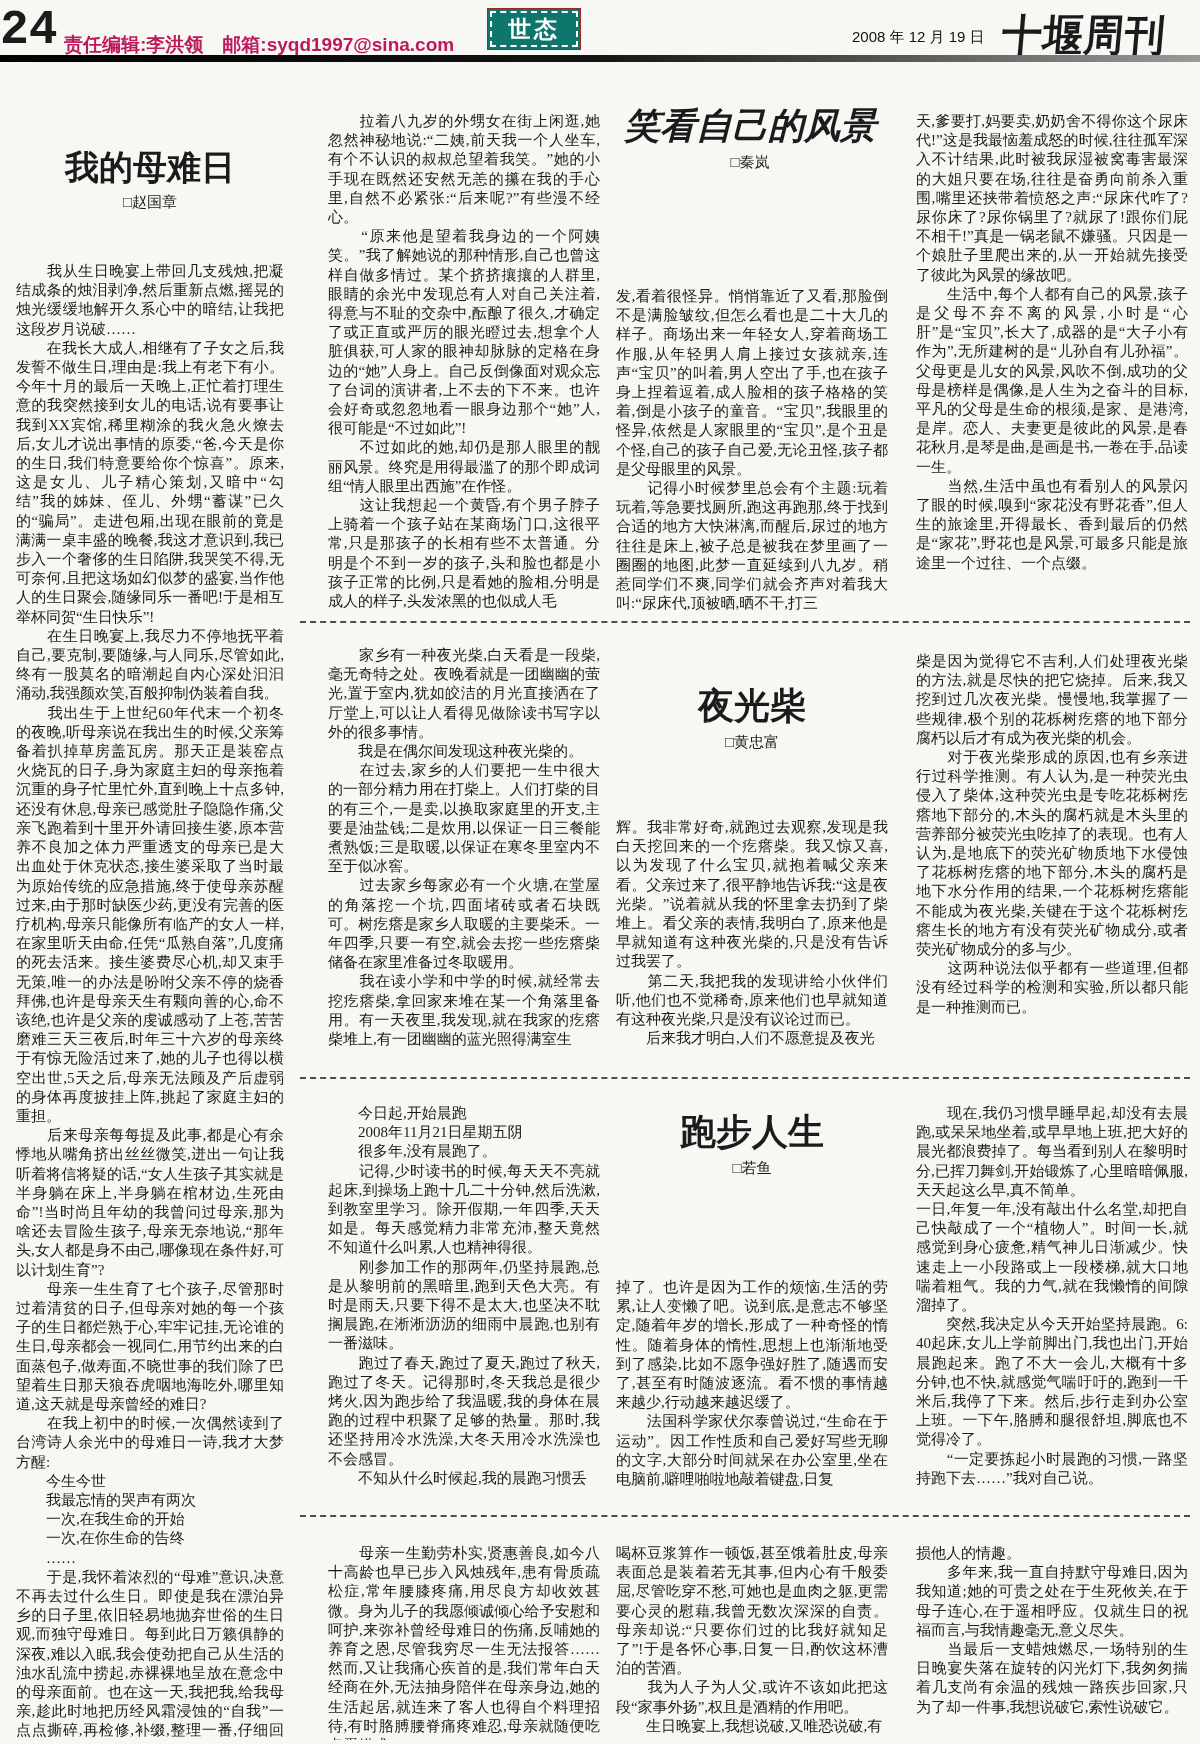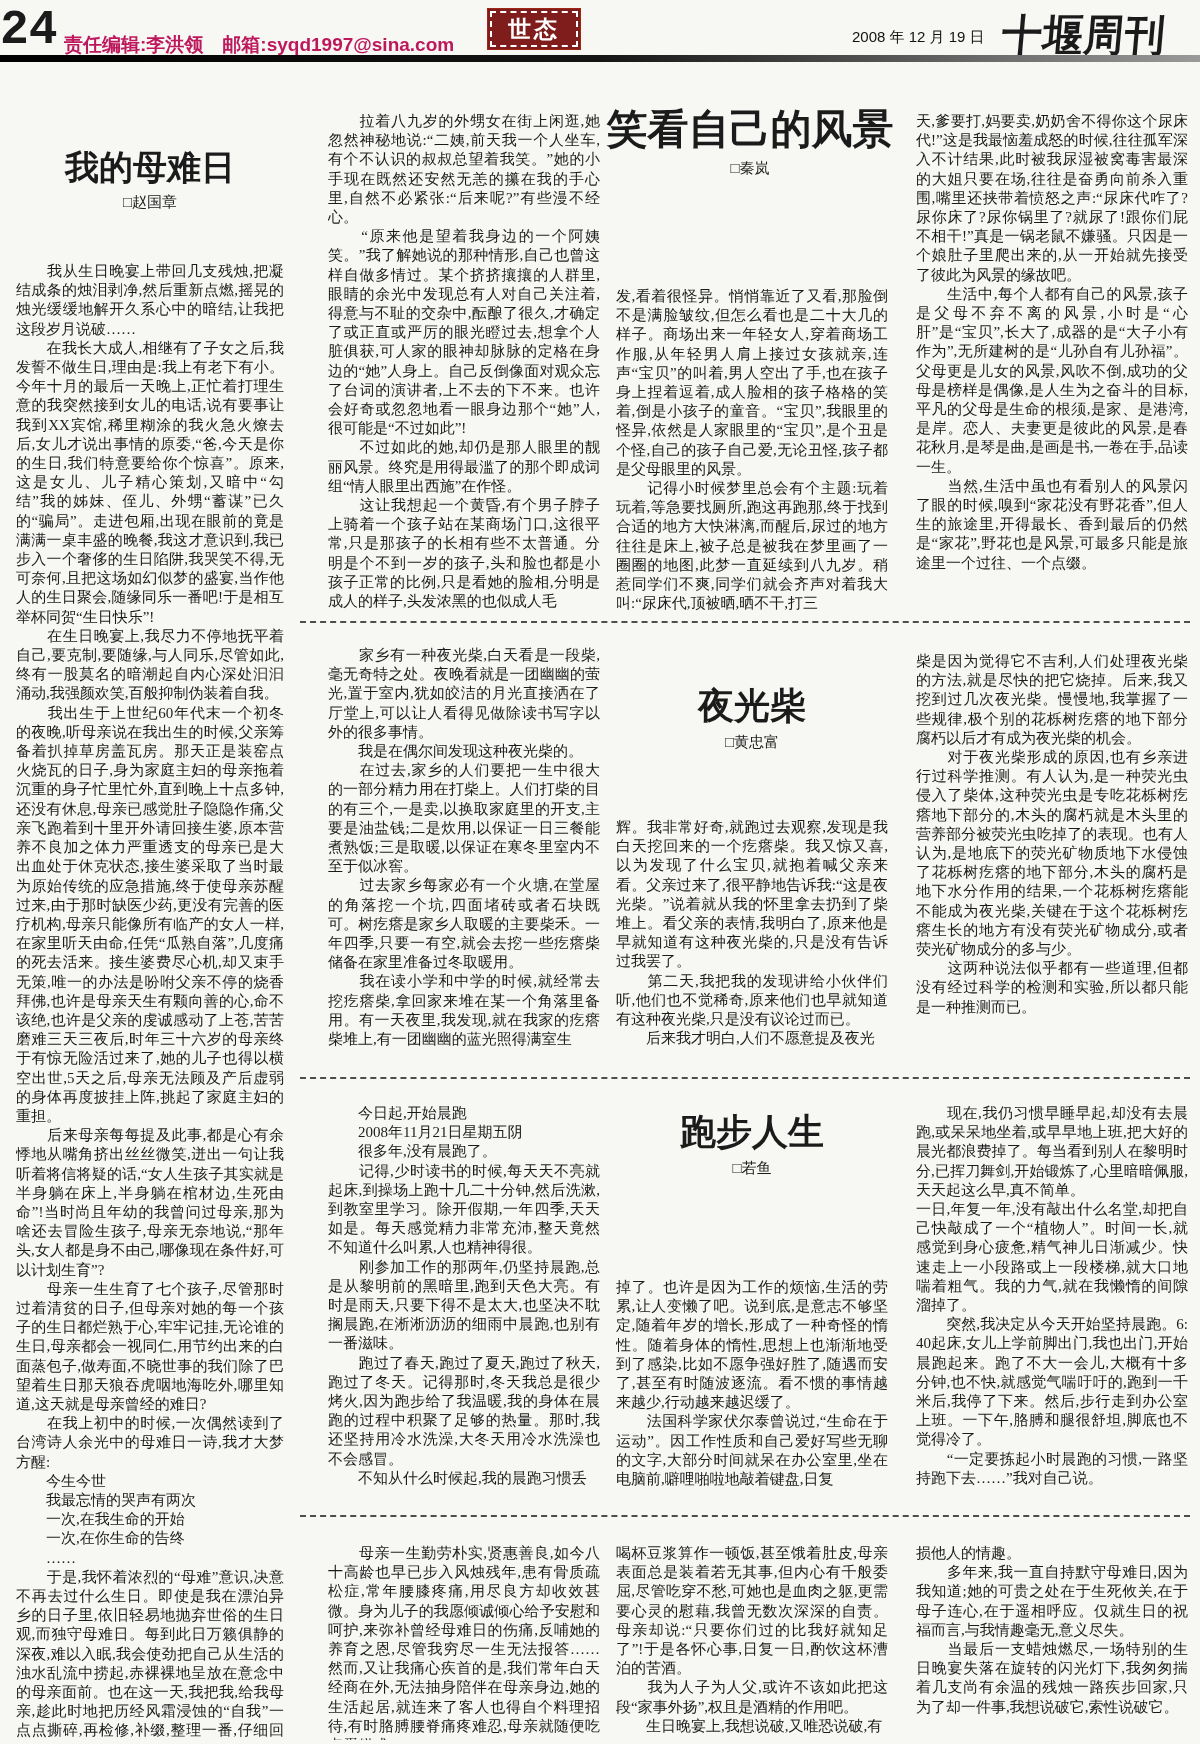--- a/index.html
+++ b/index.html
@@ -3,21 +3,21 @@
 <meta charset="utf-8">
 <style>
   html,body{margin:0;padding:0;}
   body{width:1200px;height:1744px;position:relative;background:#f7f7f4;overflow:hidden;
        font-family:"Liberation Serif",serif;color:#1b1b1b;}
   .abs{position:absolute;}
   
   .pagenum{font-family:"Liberation Sans",sans-serif;font-weight:900;font-size:48px;line-height:1;}
   .editorline{font-family:"Liberation Sans",sans-serif;font-size:19px;font-weight:bold;color:#be185d;}
   .editorline .email{font-weight:bold;border-bottom:1.5px solid #111;padding-bottom:1px;}
-  .tagbox{background:#7f1d1d;border:1px solid #a02417;width:94px;height:42px;
+  .tagbox{background:#0f766e;border:1px solid #a02417;width:94px;height:42px;
           display:flex;align-items:center;justify-content:center;box-sizing:border-box;}
   .tagbox .inner{border:2px dashed #ffffff;width:84px;height:32px;display:flex;align-items:center;
           justify-content:center;color:#fff;font-weight:bold;font-size:23px;letter-spacing:3px;
           font-family:"Liberation Sans",sans-serif;}
   .dateline{font-size:15px;font-family:"Liberation Sans",sans-serif;color:#111;text-align:right;}
   .masthead{font-size:40px;font-weight:900;transform:skewX(-5deg) scaleY(1.08);
             font-family:"Liberation Serif",serif;letter-spacing:1px;}
   .headrule{height:7px;background:linear-gradient(90deg,#000 0%,#151515 50%,#9a9a9a 100%);width:1200px;}
   
   .atitle{font-weight:900;text-align:center;line-height:1.15;}
@@ -60,21 +60,21 @@
     <p class="para">　　于是,我怀着浓烈的“母难”意识,决意不再去过什么生日。即使是我在漂泊异乡的日子里,依旧轻易地抛弃世俗的生日观,而独守母难日。每到此日万籁俱静的深夜,难以入眠,我会使劲把自己从生活的浊水乱流中捞起,赤裸裸地呈放在意念中的母亲面前。也在这一天,我把我,给我母亲,趁此时地把历经风霜浸蚀的“自我”一点点撕碎,再检修,补缀,整理一番,仔细回味颇感自豪,但更多的则是无法释怀的自惭。</p>
   </div>
 
 <div class="abs col" style="left:328px;top:112px;width:272px;height:500px;">
     <p class="para">　　拉着八九岁的外甥女在街上闲逛,她忽然神秘地说:“二姨,前天我一个人坐车,有个不认识的叔叔总望着我笑。”她的小手现在既然还安然无恙的攥在我的手心里,自然不必紧张:“后来呢?”有些漫不经心。</p>
     <p class="para">　　“原来他是望着我身边的一个阿姨笑。”我了解她说的那种情形,自己也曾这样自做多情过。某个挤挤攘攘的人群里,眼睛的余光中发现总有人对自己关注着,得意与不耻的交杂中,酝酿了很久,才确定了或正直或严厉的眼光瞪过去,想拿个人脏俱获,可人家的眼神却脉脉的定格在身边的“她”人身上。自己反倒像面对观众忘了台词的演讲者,上不去的下不来。也许会好奇或忽忽地看一眼身边那个“她”人,很可能是“不过如此”!</p>
     <p class="para">　　不过如此的她,却仍是那人眼里的靓丽风景。终究是用得最滥了的那个即成词组“情人眼里出西施”在作怪。</p>
     <p class="para">　　这让我想起一个黄昏,有个男子脖子上骑着一个孩子站在某商场门口,这很平常,只是那孩子的长相有些不太普通。分明是个不到一岁的孩子,头和脸也都是小孩子正常的比例,只是看她的脸相,分明是成人的样子,头发浓黑的也似成人毛</p>
   </div>
 <div class="abs" style="left:590px;top:106px;width:320px;">
-  <div class="atitle" style="font-size:41px;">笑看自己的风景</div>
+  <div class="atitle" style="font-size:36px;font-style:italic;">笑看自己的风景</div>
   <div class="author">□秦岚</div>
 </div>
 <div class="abs col" style="left:616px;top:287px;width:272px;height:325px;">
     <p class="para">发,看着很怪异。悄悄靠近了又看,那脸倒不是满脸皱纹,但怎么看也是二十大几的样子。商场出来一年轻女人,穿着商场工作服,从年轻男人肩上接过女孩就亲,连声“宝贝”的叫着,男人空出了手,也在孩子身上捏着逗着,成人脸相的孩子格格的笑着,倒是小孩子的童音。“宝贝”,我眼里的怪异,依然是人家眼里的“宝贝”,是个丑是个怪,自己的孩子自己爱,无论丑怪,孩子都是父母眼里的风景。</p>
     <p class="para">　　记得小时候梦里总会有个主题:玩着玩着,等急要找厕所,跑这再跑那,终于找到合适的地方大快淋漓,而醒后,尿过的地方往往是床上,被子总是被我在梦里画了一圈圈的地图,此梦一直延续到八九岁。稍惹同学们不爽,同学们就会齐声对着我大叫:“尿床代,顶被晒,晒不干,打三</p>
   </div>
 <div class="abs col" style="left:916px;top:112px;width:272px;height:500px;">
     <p class="para">天,爹要打,妈要卖,奶奶舍不得你这个尿床代!”这是我最恼羞成怒的时候,往往孤军深入不计结果,此时被我尿湿被窝毒害最深的大姐只要在场,往往是奋勇向前杀入重围,嘴里还挟带着愤怒之声:“尿床代咋了?尿你床了?尿你锅里了?就尿了!跟你们屁不相干!”真是一锅老鼠不嫌骚。只因是一个娘肚子里爬出来的,从一开始就先接受了彼此为风景的缘故吧。</p>
     <p class="para">　　生活中,每个人都有自己的风景,孩子是父母不弃不离的风景,小时是“心肝”是“宝贝”,长大了,成器的是“大子小有作为”,无所建树的是“儿孙自有儿孙福”。父母更是儿女的风景,风吹不倒,成功的父母是榜样是偶像,是人生为之奋斗的目标,平凡的父母是生命的根须,是家、是港湾,是岸。恋人、夫妻更是彼此的风景,是春花秋月,是琴是曲,是画是书,一卷在手,品读一生。</p>
     <p class="para">　　当然,生活中虽也有看别人的风景闪了眼的时候,嗅到“家花没有野花香”,但人生的旅途里,开得最长、香到最后的仍然是“家花”,野花也是风景,可最多只能是旅途里一个过往、一个点缀。</p>

